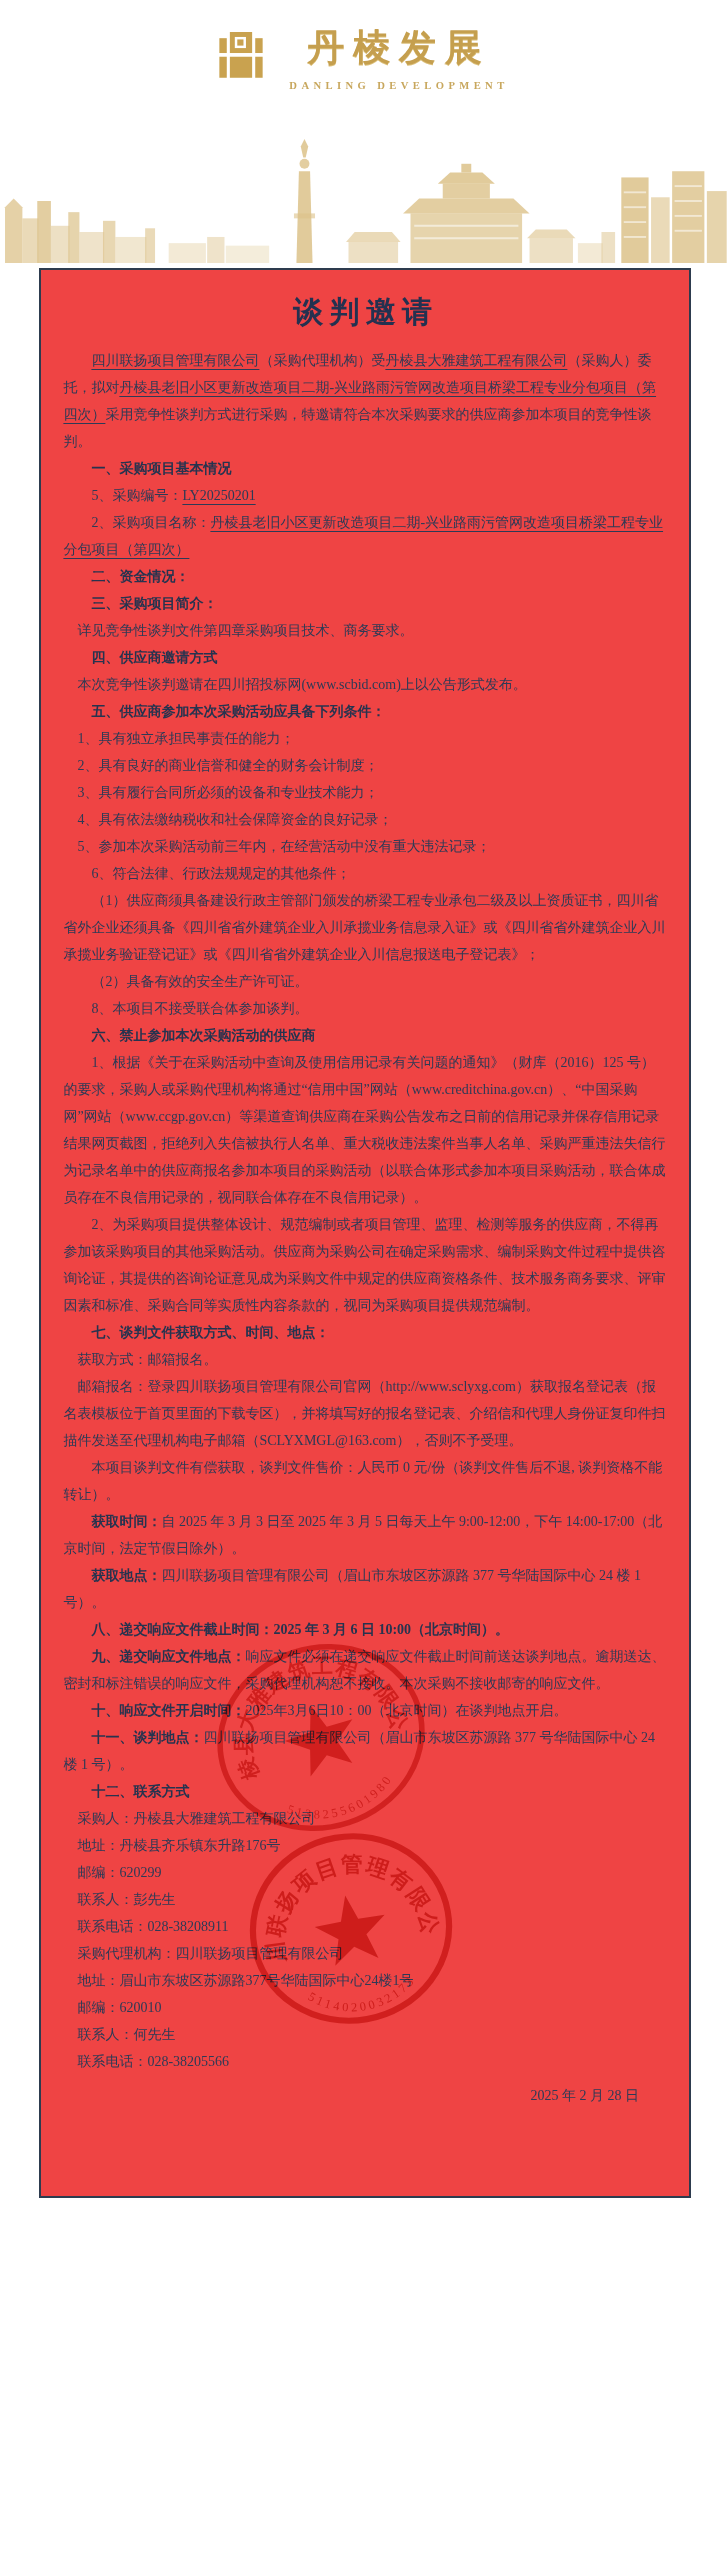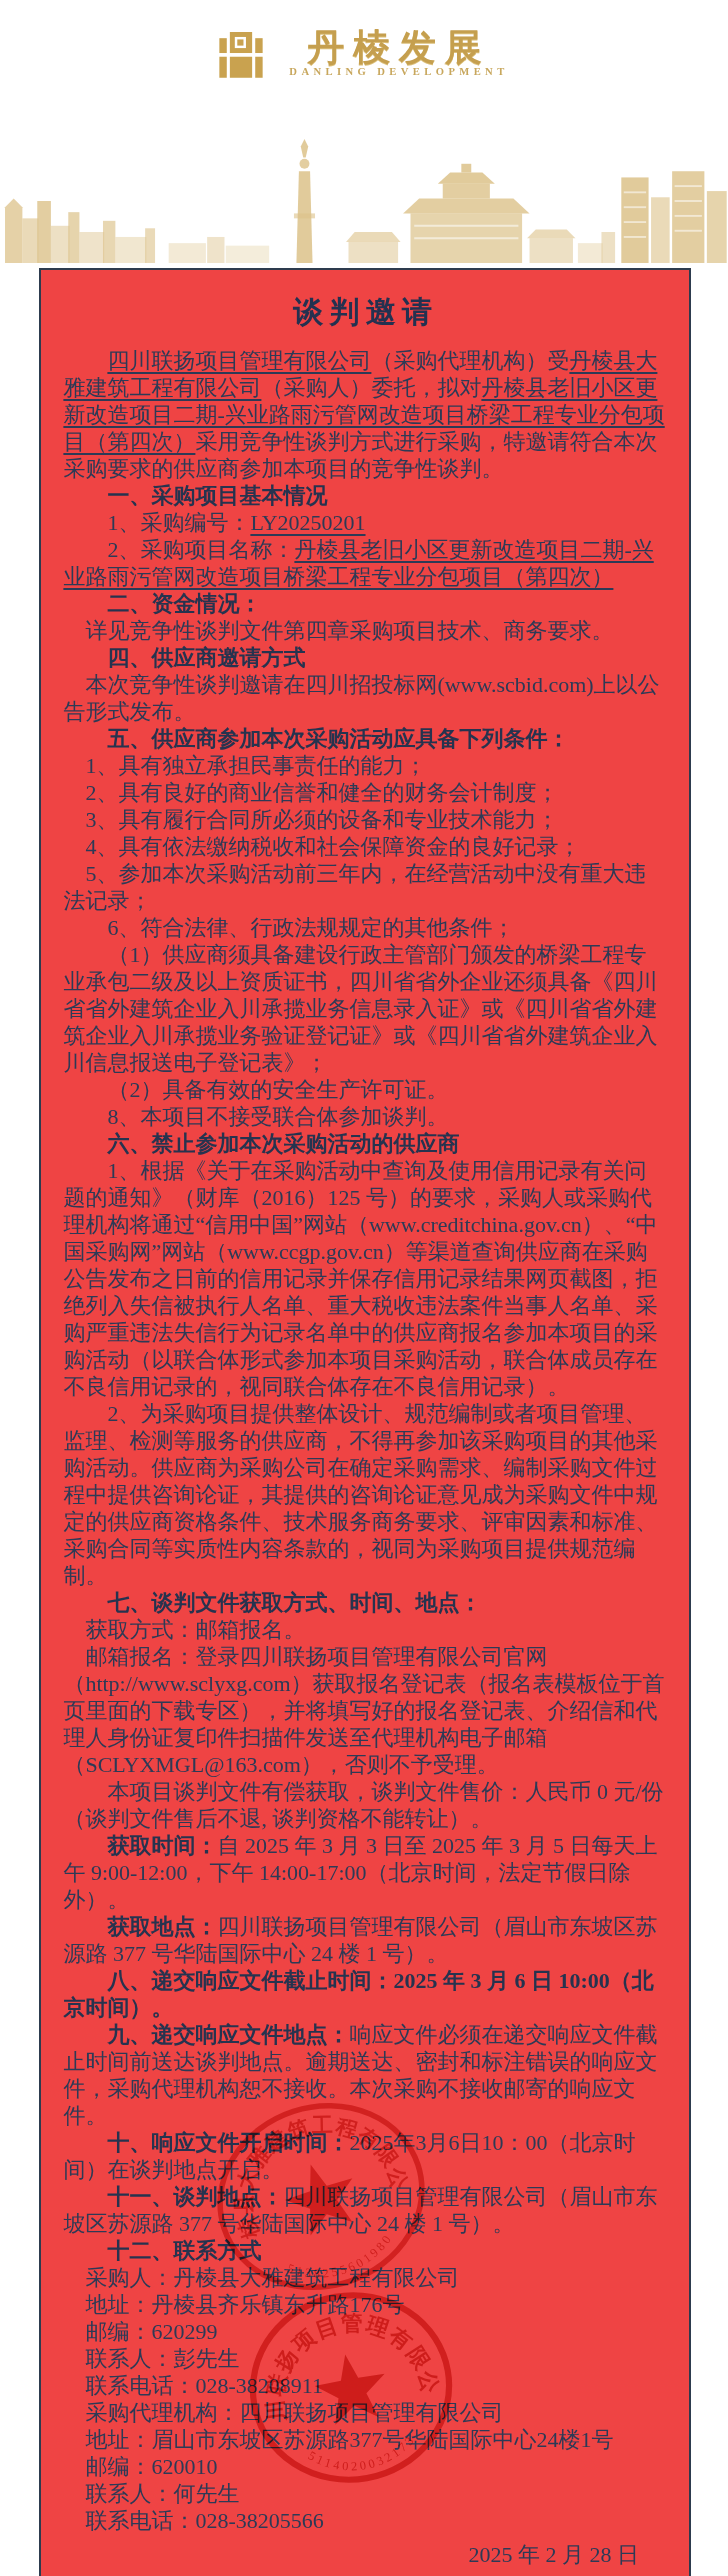--- a/index.html
+++ b/index.html
@@ -12,37 +12,37 @@
   
   .header{position:relative;width:728px;height:268px;background:#ffffff;overflow:hidden;}
   .logo-row{position:relative;z-index:2;display:flex;justify-content:center;align-items:flex-start;gap:26px;padding-top:29px;}
   .logo-mark{flex:0 0 auto;margin-top:2.5px;}
   .logo-textcol{display:flex;flex-direction:column;align-items:center;}
   .logo-title{
     font-size:37px;font-weight:bold;letter-spacing:8.7px;line-height:1;
     color:#c59f4e;text-shadow:0 0.6px 0 #dcc07c;
   }
   .logo-subtitle{
-    margin-top:0;font-size:10.6px;letter-spacing:4.4px;color:#c8a75d;
+    margin-top:14px;font-size:10.6px;letter-spacing:4.4px;color:#c8a75d;
     font-family:"Liberation Serif","DejaVu Serif",serif;font-weight:bold;
   }
   .skyline{position:absolute;left:0;bottom:5px;z-index:1;display:block;}
   
   .doc-box{
     position:relative;
     margin:0 37px 0 39px;
     border:2.5px solid #2d3b4e;
     background:#ef4444;
     padding:18.7px 21px 87px 22.4px;
   }
   .doc-title{
     text-align:center;font-size:30px;font-weight:bold;letter-spacing:6.2px;
     color:#243150;margin:3.7px 0 13.7px 0;
   }
-  .para{margin:0;font-size:22px;line-height:27px;text-indent:2em;color:#2d3a56;}
+  .para{margin:0;font-size:14px;line-height:27px;text-indent:2em;color:#2d3a56;}
   .ind0{text-indent:0;}
   .ind1{text-indent:1em;}
   .ind2{text-indent:2em;}
   .al-r{text-align:right;padding-right:29px;}
   .b{font-weight:bold;color:#26334f;}
   .u{text-decoration:underline;text-underline-offset:4.4px;}
   .contact-wrap{position:relative;}
   .date-line{margin-top:7px;}
   
   .stamp{position:absolute;pointer-events:none;mix-blend-mode:multiply;opacity:.88;}
@@ -135,23 +135,24 @@
     </g>
   </svg>
 </div>
 
 <div class="doc-box">
   <div class="doc-title">谈判邀请</div>
 
   <div>
       <p class="para ind2"><span class="u">四川联扬项目管理有限公司</span><span>（采购代理机构）受</span><span class="u">丹棱县大雅建筑工程有限公司</span><span>（采购人）委托，拟对</span><span class="u">丹棱县老旧小区更新改造项目二期-兴业路雨污管网改造项目桥梁工程专业分包项目（第四次）</span><span>采用竞争性谈判方式进行采购，特邀请符合本次采购要求的供应商参加本项目的竞争性谈判。</span></p>
       <p class="para ind2"><span class="b">一、采购项目基本情况</span></p>
-      <p class="para ind2"><span>1、采购编号：</span><span class="u">LY20250201</span></p>
+      <p class="para ind2"><span>5、采购编号：</span><span class="u">LY20250201</span></p>
       <p class="para ind2"><span>2、采购项目名称：</span><span class="u">丹棱县老旧小区更新改造项目二期-兴业路雨污管网改造项目桥梁工程专业分包项目（第四次）</span></p>
       <p class="para ind2"><span class="b">二、资金情况：</span></p>
+      <p class="para ind2"><span class="b">三、采购项目简介：</span></p>
       <p class="para ind1"><span>详见竞争性谈判文件第四章采购项目技术、商务要求。</span></p>
       <p class="para ind2"><span class="b">四、供应商邀请方式</span></p>
       <p class="para ind1"><span>本次竞争性谈判邀请在四川招投标网(www.scbid.com)上以公告形式发布。</span></p>
       <p class="para ind2"><span class="b">五、供应商参加本次采购活动应具备下列条件：</span></p>
       <p class="para ind1"><span>1、具有独立承担民事责任的能力；</span></p>
       <p class="para ind1"><span>2、具有良好的商业信誉和健全的财务会计制度；</span></p>
       <p class="para ind1"><span>3、具有履行合同所必须的设备和专业技术能力；</span></p>
       <p class="para ind1"><span>4、具有依法缴纳税收和社会保障资金的良好记录；</span></p>
       <p class="para ind1"><span>5、参加本次采购活动前三年内，在经营活动中没有重大违法记录；</span></p>
       <p class="para ind2"><span>6、符合法律、行政法规规定的其他条件；</span></p>

